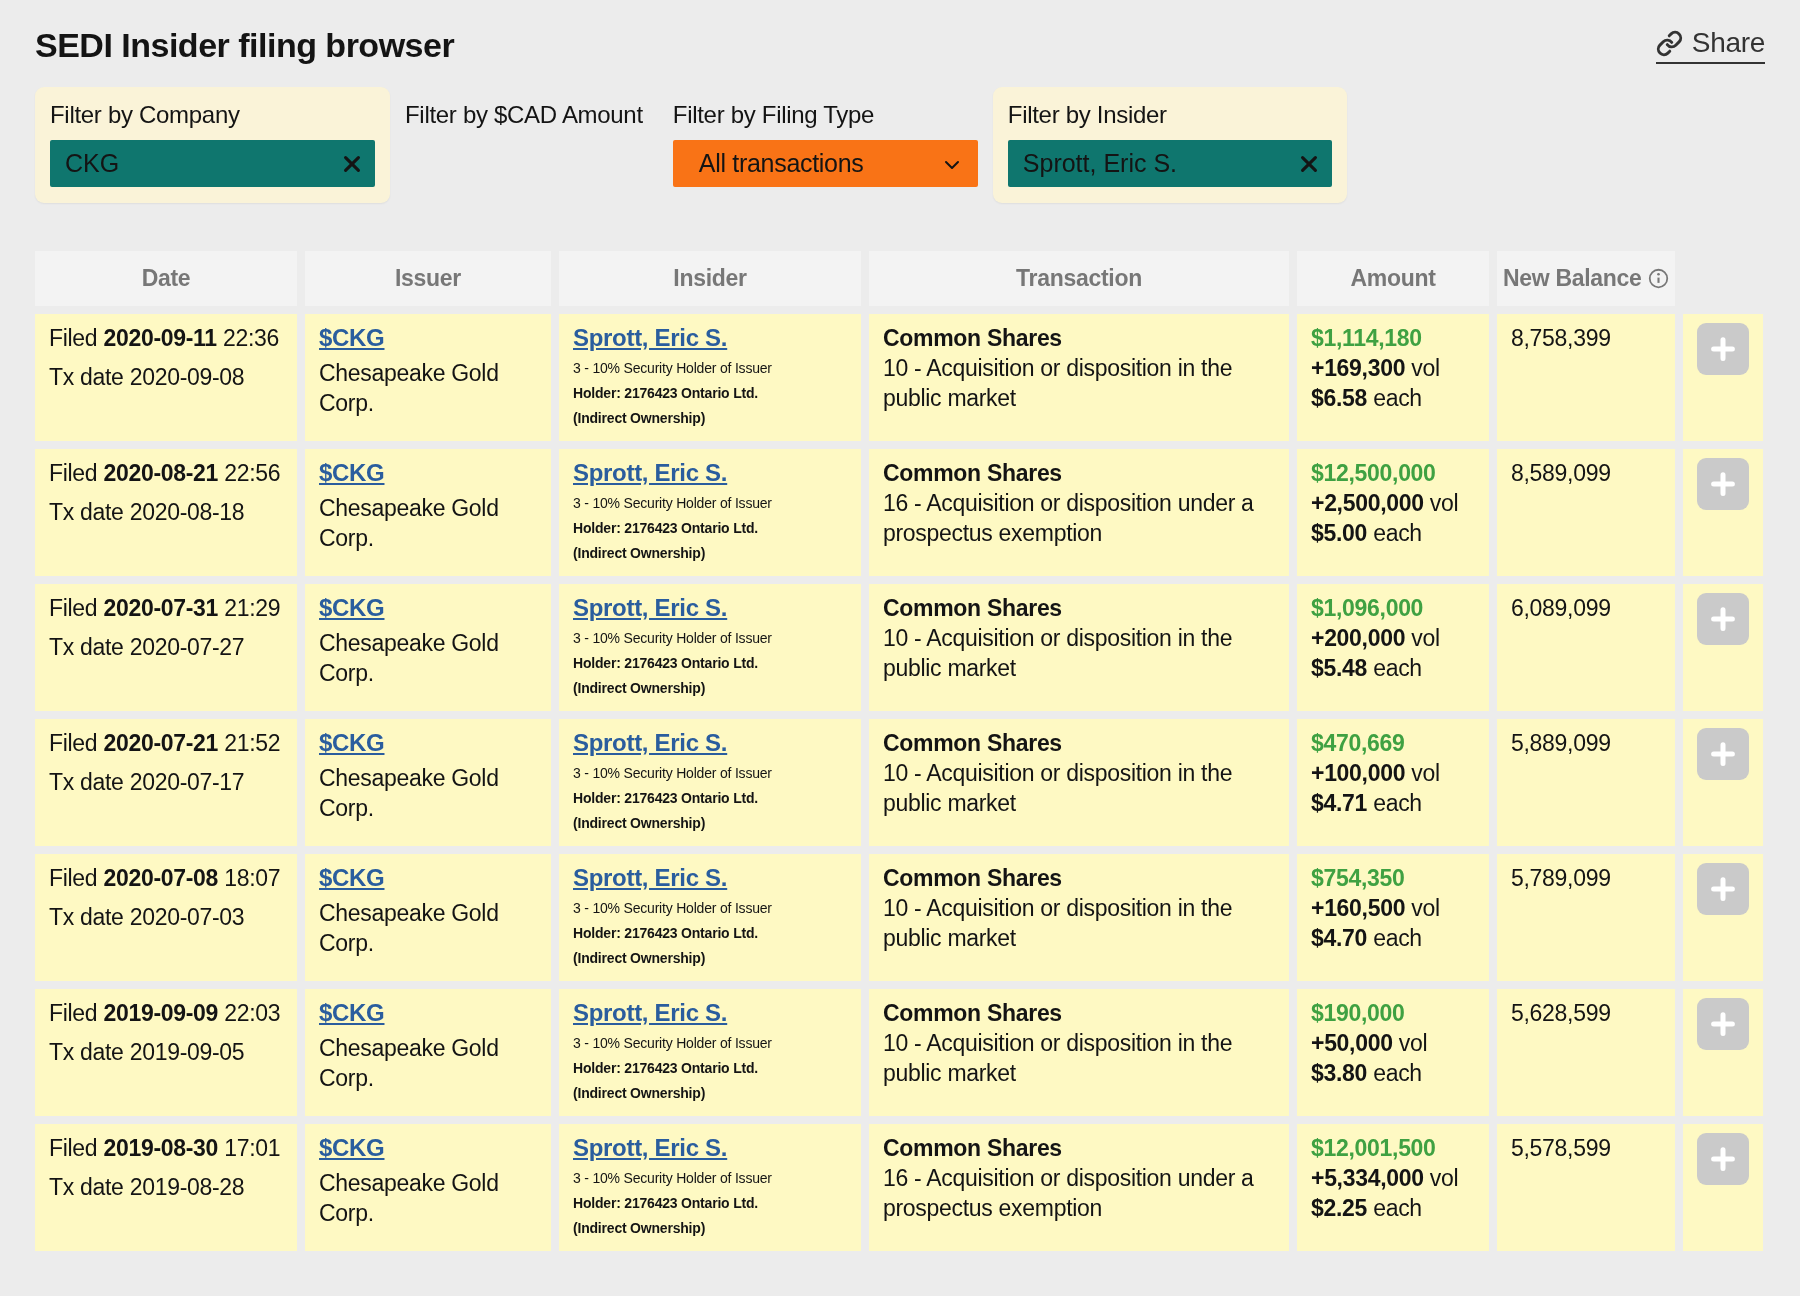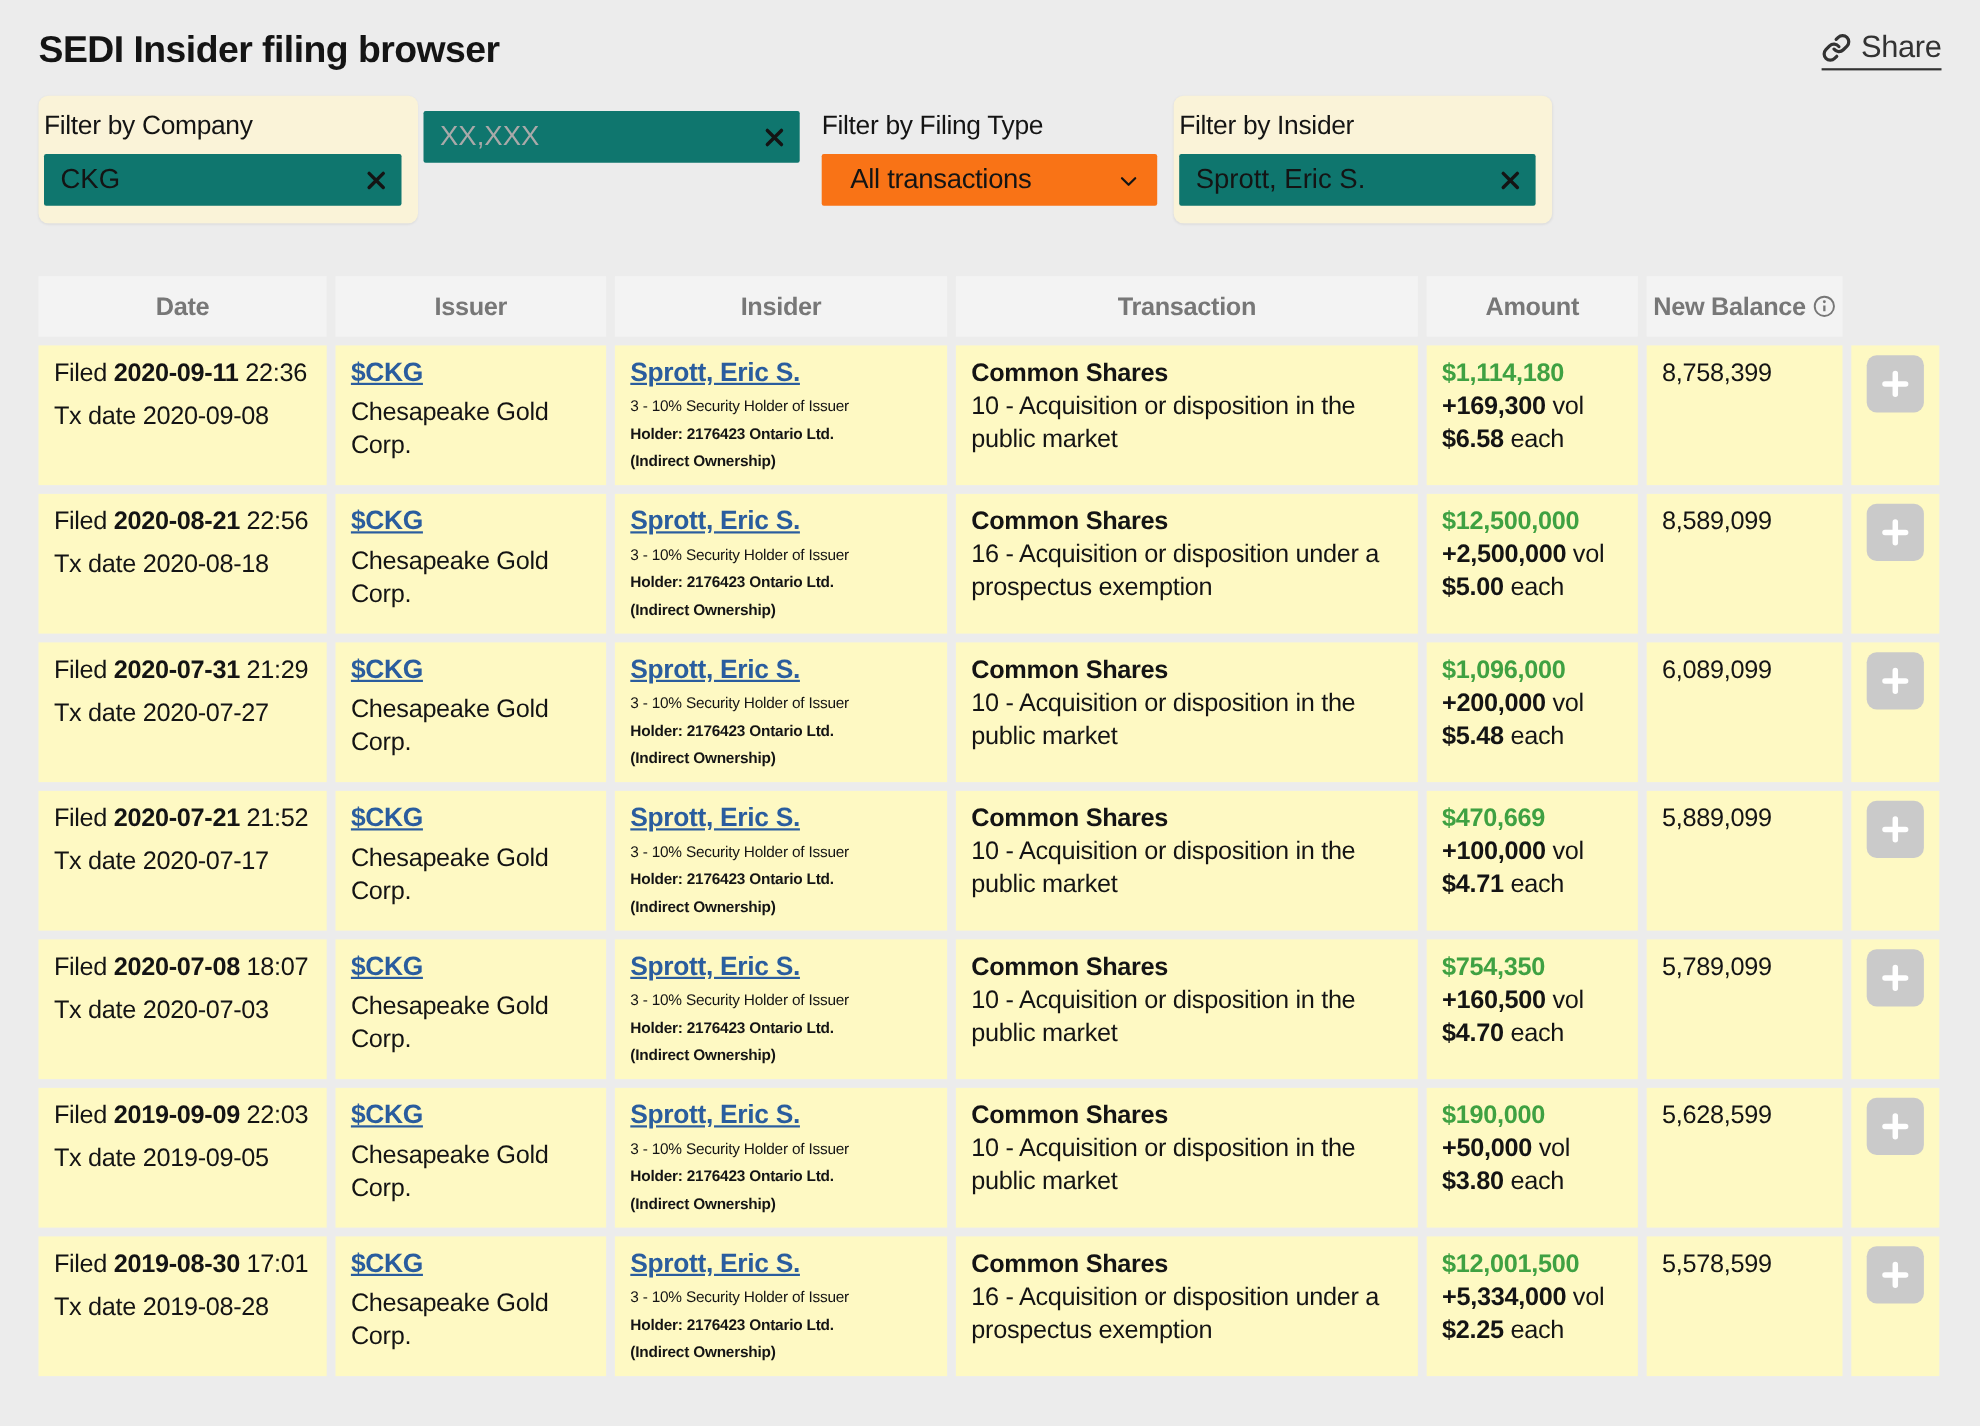--- a/index.html
+++ b/index.html
@@ -19,21 +19,21 @@
   h1.title { margin: 0; font-size: 34px; font-weight: bold; letter-spacing: -0.5px; color: #141414; }
   .share {
     margin-left: auto; display: flex; align-items: center; gap: 9px;
     font-size: 28px; color: #333; cursor: pointer;
     border-bottom: 2px solid #333; padding-bottom: 3px; text-decoration: none;
   }
   .share svg { display: block; }
 
   
   .filter-bar { display: flex; align-items: flex-start; margin-top: 22px; }
-  .filter-group { padding: 14px 15px 16px 5px; }
+  .filter-group { padding: 14px 15px 16px 15px; }
   .filter-group.highlight { background: #faf3d8; border-radius: 9px; box-shadow: 0 1px 2px rgba(0,0,0,0.06); }
   .filter-label { font-size: 24px; color: #141414; margin-bottom: 11px; white-space: nowrap; }
   .input-wrap { position: relative; }
   .filter-input {
     height: 47px; border: none; background: #0f766e; font-family: "Liberation Sans", sans-serif;
     font-size: 25px; color: #141414; padding: 0 48px 0 15px; outline: none; width: 100%;
     border-radius: 2px;
   }
   .filter-input::placeholder { color: #a9a9a9; }
   .w-company { width: 325px; }
@@ -120,28 +120,21 @@
         <input class="filter-input" type="text" value="CKG" style="">
         <button class="clear-btn">
           <svg width="22" height="22" viewBox="0 0 24 24" stroke="#141414" stroke-width="3.4" stroke-linecap="round">
               <path d="M5 5l14 14M19 5L5 19"></path>
             </svg>
         </button>
       </div>
     </div>
 
     <div class="filter-group">
-      <div class="input-wrap w-amount">
-        <input class="filter-input" type="text" placeholder="XX,XXX" style="">
-        <button class="clear-btn">
-          <svg width="22" height="22" viewBox="0 0 24 24" stroke="#141414" stroke-width="3.4" stroke-linecap="round">
-              <path d="M5 5l14 14M19 5L5 19"></path>
-            </svg>
-        </button>
-      </div>
+      <div class="filter-label">Filter by $CAD Amount</div>
     </div>
 
     <div class="filter-group">
       <div class="filter-label">Filter by Filing Type</div>
       <div class="selectbox">
         <span>All transactions</span>
         <span class="chev">
           <svg width="24" height="24" viewBox="0 0 24 24" fill="none" stroke="#141414" stroke-width="2" stroke-linecap="round" stroke-linejoin="round">
               <polyline points="6 10 12 16 18 10"></polyline>
             </svg>

